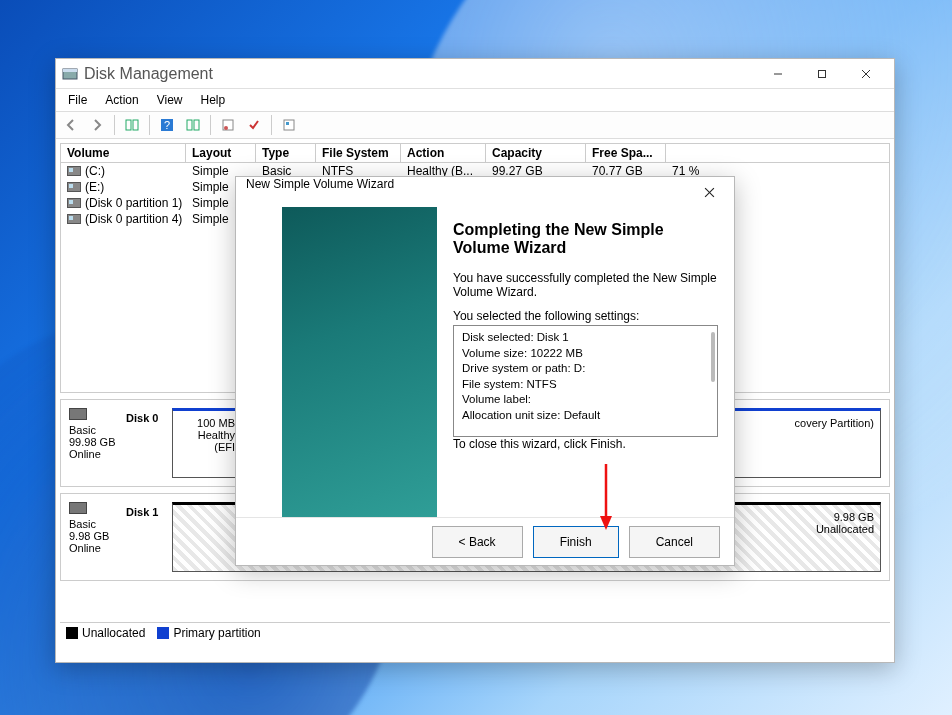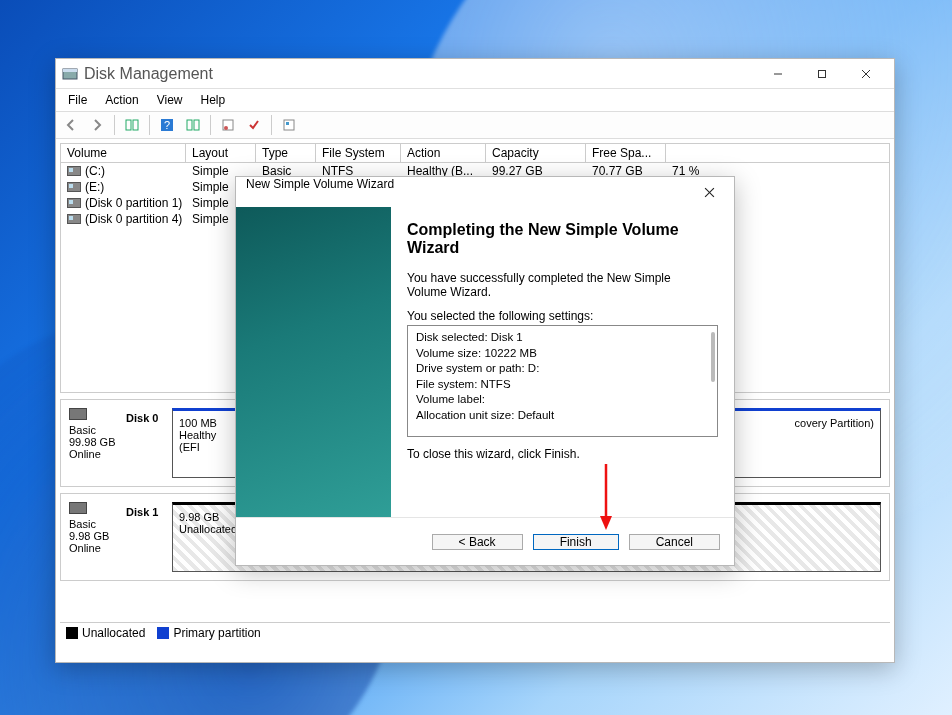--- a/index.html
+++ b/index.html
@@ -38,61 +38,61 @@
 
   .menubar { height: 22px; display: flex; align-items: center; padding: 0 4px; gap: 2px; background: #fff; }
   .menuitem { padding: 2px 8px; }
   .toolbar { height: 28px; display: flex; align-items: center; padding: 0 4px; gap: 4px; border-top: 1px solid #ddd; border-bottom: 1px solid #ddd; background: #fdfdfd; }
   .toolbtn { width: 22px; height: 22px; display: flex; align-items: center; justify-content: center; border: 1px solid transparent; }
   .toolsep { width: 1px; height: 20px; background: #ccc; margin: 0 2px; }
 
   .content { position: relative; height: calc(100% - 30px - 22px - 28px - 20px); background: #fff; padding: 4px; overflow: hidden; }
 
   .list-header { display: flex; background: #fff; border: 1px solid #ccc; }
-  .list-header .col { padding: 2px 6px; border-right: 1px solid #ccc; background: #fff; font-size: 12px; }
+  .list-header .col { padding: 2px 6px; border-right: 1px solid #ccc; background: #fff; font-size: 12px; font-weight: bold; }
   .volume-list { border: 1px solid #ccc; border-top: none; height: 230px; background: #fff; }
   .vol-row { display: flex; }
   .vol-row .cell { padding: 1px 6px; font-size: 12px; white-space: nowrap; overflow: hidden; }
   .vol-icon { display: inline-block; width: 14px; height: 10px; background: #888; border: 1px solid #555; margin-right: 4px; position: relative; top: 1px; }
   .vol-icon::after { content:""; position:absolute; left:1px; top:1px; width:4px; height:4px; background:#bde; }
 
   .disk-panel { border: 1px solid #ccc; padding: 8px; background: #fff; display:flex; gap:8px; margin-top: 6px; }
   .disk-label { width: 95px; font-size: 11px; }
   .disk-label .dname { font-weight: bold; padding-left: 36px; }
   .disk-strip { flex: 1; display: flex; gap: 2px; }
-  .partition { border: 1px solid #555; padding: 6px; font-size: 11px; background: #fff; position: relative; }
+  .partition { border: 1px solid #555; padding: 6px; font-size: 11px; background: #fff; position: relative; text-align: right; }
   .partition.primary { border-top: 3px solid #1040d0; }
   .partition.unalloc {
     border-top: 3px solid #000;
     background-image: repeating-linear-gradient(45deg, #e8e8e8 0 4px, #fff 4px 8px);
   }
   .disk-icon { display:inline-block; width:18px; height:12px; background:#777; border:1px solid #444; margin-bottom:2px; }
 
   .legend { position: absolute; left: 4px; bottom: 0; height: 20px; display: flex; align-items: center; gap: 12px; padding: 0 6px; font-size: 12px; border-top: 1px solid #ccc; width: calc(100% - 8px); }
   .swatch { display: inline-block; width: 12px; height: 12px; margin-right: 4px; vertical-align: middle; }
   .sw-black { background:#000; }
   .sw-blue { background:#1040d0; }
 
   
   .wizard { left: 235px; top: 176px; width: 500px; height: 390px; z-index: 10; }
   .wiz-title { height: 30px; display:flex; align-items:flex-start; padding: 0 10px; background:#fff; }
   .wiz-title .t { flex:1; font-size: 12px; }
   .wiz-close { width: 30px; height: 30px; display:flex; align-items:center; justify-content:center; }
-  .wiz-body { display: flex; height: calc(100% - 30px - 48px); }
+  .wiz-body { display: flex; height: calc(100% - 30px - 48px); padding-left: 46px; }
   .wiz-side { width: 155px; background: linear-gradient(160deg, #0e5a5a 0%, #1a7a78 40%, #2f9e97 100%); }
   .wiz-main { flex:1; padding: 12px 16px; font-size: 12px; }
   .wiz-main h2 { font-size: 16px; font-weight: bold; margin: 2px 0 14px 0; }
   .wiz-settings-label { margin: 10px 0 2px 0; }
   .wiz-settings {
     border: 1px solid #888; padding: 4px 8px; height: 112px; font-size: 11.5px;
     line-height: 1.35; overflow: hidden; position: relative;
   }
   .wiz-settings .sbar { position:absolute; right:2px; top:6px; width:4px; height:50px; background:#bbb; border-radius:2px; }
   .wiz-buttons { height: 48px; display:flex; align-items:center; justify-content:flex-end; gap: 10px; padding: 0 14px; border-top: 1px solid #e5e5e5; background:#fff; }
-  .btn { min-width: 76px; height: 16px; border: 1px solid #aaa; background: #f5f5f5; font-size: 12px; display:flex; align-items:center; justify-content:center; padding: 0 26px; }
+  .btn { min-width: 76px; height: 32px; border: 1px solid #aaa; background: #f5f5f5; font-size: 12px; display:flex; align-items:center; justify-content:center; padding: 0 26px; }
   .btn.primary { border: 1.5px solid #0067c0; }
 
   
   .arrow { position: absolute; left: 597px; top: 460px; z-index: 20; pointer-events:none; }
 </style>
 </head>
 <body>
 
 <div class="bloom b1"></div>
 <div class="bloom b2"></div>
@@ -281,21 +281,21 @@
       <div class="wiz-settings">
         <div>Disk selected: Disk 1</div>
         <div>Volume size: 10222 MB</div>
         <div>Drive system or path: D:</div>
         <div>File system: NTFS</div>
         <div>Volume label:</div>
         <div>Allocation unit size: Default</div>
 
         <div class="sbar"></div>
       </div>
-      <div style="margin-top:10px">To close this wizard, click Finish.</div>
+      <div style="">To close this wizard, click Finish.</div>
     </div>
   </div>
   <div class="wiz-buttons">
     <div class="btn">&lt; Back</div>
     <div class="btn primary">Finish</div>
     <div class="btn">Cancel</div>
   </div>
 </div>
 
 <svg class="arrow" width="20" height="76">

